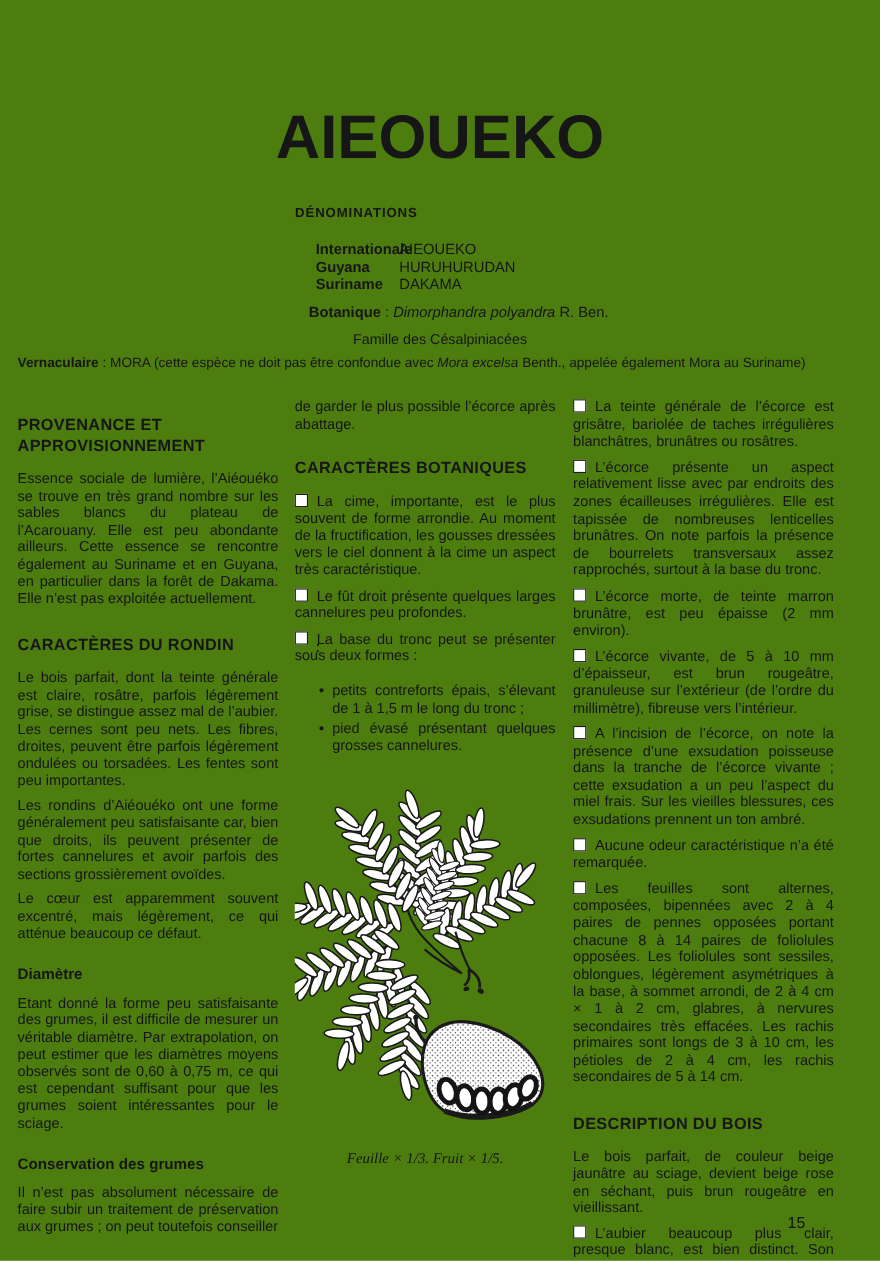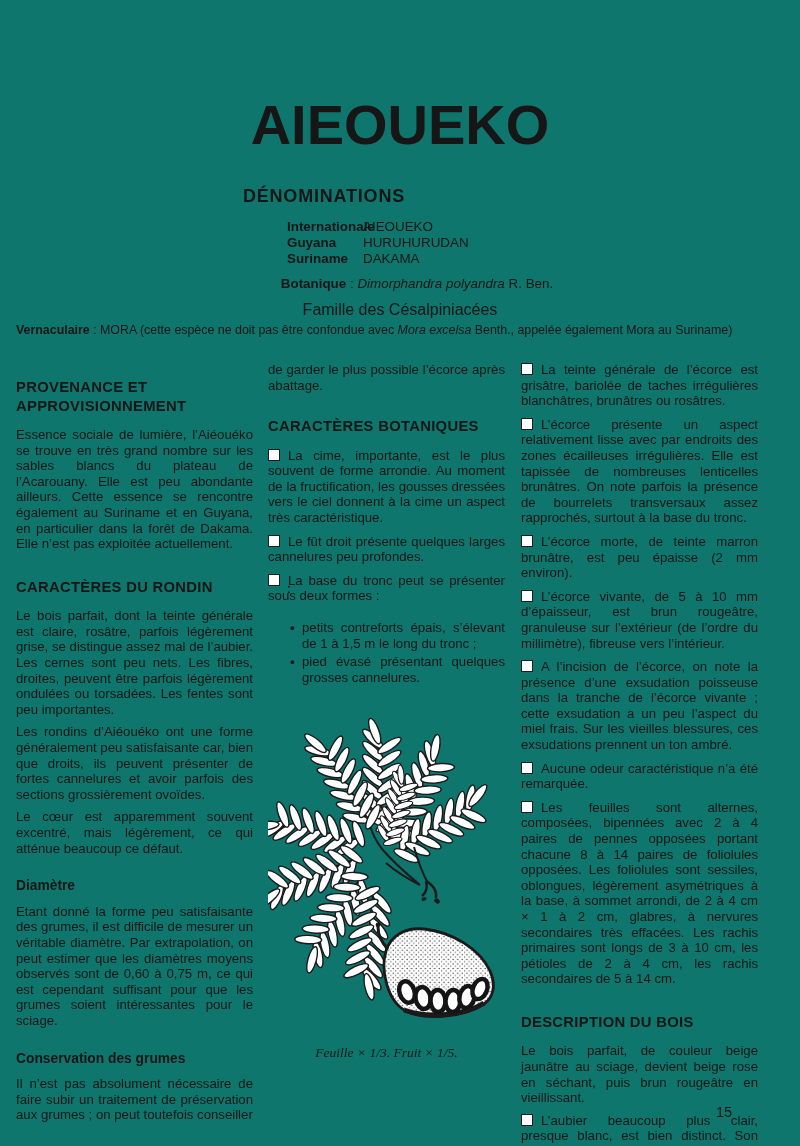--- a/index.html
+++ b/index.html
@@ -1,30 +1,30 @@
 <!DOCTYPE html>
 <html><head>
 <meta charset="utf-8">
 <style>
   html,body{margin:0;padding:0;}
   body{width:800px;height:1146px;background:#fdfdfc;font-family:"Liberation Sans",sans-serif;color:#161616;}
-  .page{position:relative;width:800px;height:1146px;overflow:hidden;background:#0f766e;}
+  .page{position:relative;width:800px;height:1146px;overflow:hidden;background:#4d7c0f;}
 
   
   .title{position:absolute;top:94px;left:0;width:800px;text-align:center;
          font-size:56px;font-weight:bold;letter-spacing:0px;line-height:1.1;}
   .denoms-heading{position:absolute;top:186px;left:0;width:648px;text-align:center;
-         font-size:18px;font-weight:bold;letter-spacing:.8px;}
+         font-size:12px;font-weight:bold;letter-spacing:.8px;}
   .names{position:absolute;top:219px;left:287px;font-size:13.4px;line-height:15.8px;}
   .names .row{display:flex;}
   .names .lbl{font-weight:bold;width:76px;}
   .names .col{width:12px;}
   .bot-line{position:absolute;top:276px;left:17px;width:800px;text-align:center;font-size:13.4px;}
   .bot-line .lbl{font-weight:bold;}
-  .fam-line{position:absolute;top:301px;left:0;width:800px;text-align:center;font-size:16px;}
+  .fam-line{position:absolute;top:301px;left:0;width:800px;text-align:center;font-size:13px;}
   .vern-line{position:absolute;top:323px;left:16px;width:772px;font-size:12.4px;white-space:nowrap;}
   .vern-line .lbl{font-weight:bold;}
   i{font-style:italic;}
 
   
   .col{position:absolute;top:362px;width:237px;font-size:13.2px;line-height:15.6px;text-align:justify;}
   .col-left{left:16px;}
   .col-mid{left:268px;}
   .col-right{left:521px;}
   .col p{margin:0 0 7px 0;}

